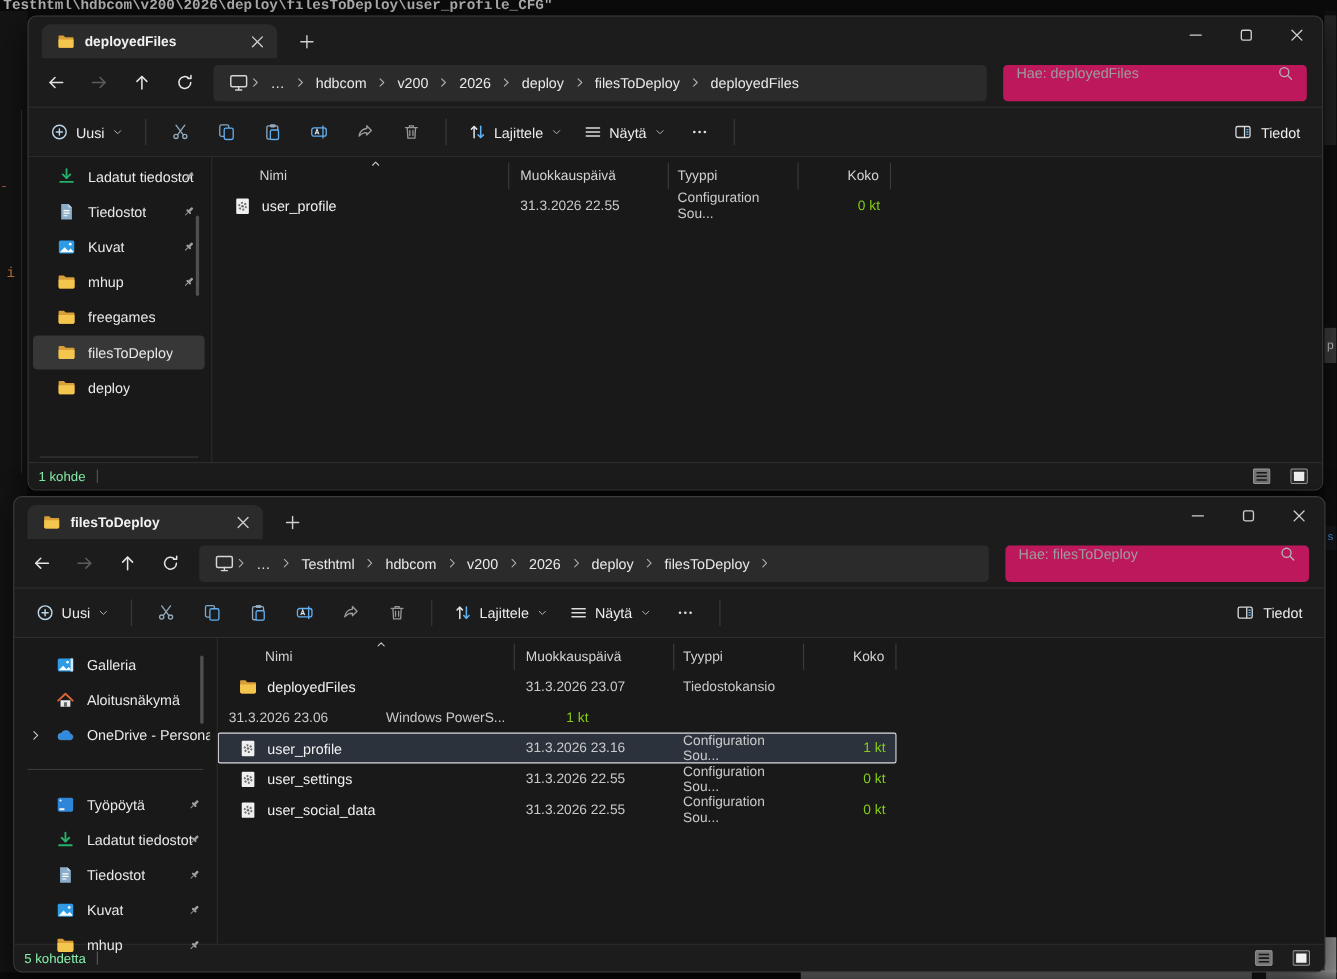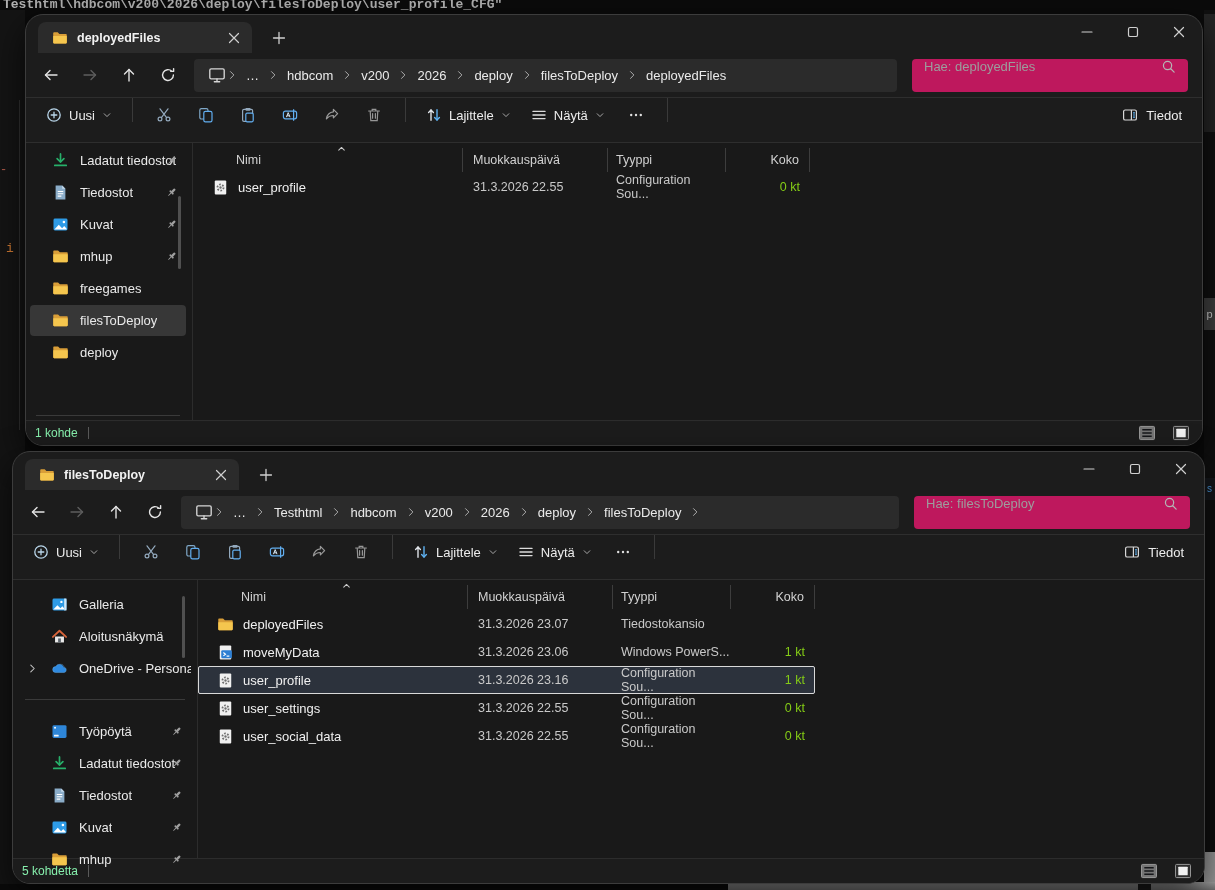--- a/index.html
+++ b/index.html
@@ -14,21 +14,21 @@
 .bg-left .g2{position:absolute;left:6px;top:231px;color:#cc7832;font-family:"Liberation Mono",monospace;font-size:13px}
 .bg-right{position:absolute;right:0;top:10px;width:11px;height:874px;background:#101010;z-index:0}
 .bg-right .b1{position:absolute;top:4px;left:0;width:11px;height:118px;background:#252525}
 .bg-right .b2{position:absolute;top:288px;left:0;width:11px;height:32px;background:#3f3f3f;color:#d0d0d0;font-size:11px;text-align:center;line-height:32px}
 .bg-right .b3{position:absolute;top:468px;left:0;width:11px;height:22px;background:#16181c;color:#4ea0e8;font-size:10px;text-align:center;line-height:22px}
 .bg-right .b4{position:absolute;top:842px;left:0;width:11px;height:32px;background:#9a9a9a}
 .bg-bottom{position:absolute;left:728px;top:882px;width:487px;height:8px;background:linear-gradient(180deg,#a3a3a3,#707070);z-index:0}
 .bg-bottom .notch{position:absolute;left:410px;top:0;width:13px;height:8px;background:#1a1a1a}
 
 
-.window{position:absolute;background:#1c1c1c;border:1px solid #3c3c3c;border-radius:18px;box-shadow:0 12px 34px rgba(0,0,0,.68);display:flex;flex-direction:column;overflow:hidden;z-index:2}
+.window{position:absolute;background:#1c1c1c;border:1px solid #3c3c3c;border-radius:8px;box-shadow:0 12px 34px rgba(0,0,0,.68);display:flex;flex-direction:column;overflow:hidden;z-index:2}
 #win0{left:25px;top:14px;width:1178px;height:432px}
 #win1{left:12px;top:451px;width:1193px;height:433px}
 
 .tabbar{height:38px;display:flex;align-items:flex-end;padding-left:12px;position:relative;flex:none}
 .tab{height:31px;width:214px;background:#2b2b2b;border-radius:8px 8px 0 0;display:flex;align-items:center;gap:9px;padding:0 8px 0 14px}
 .tab-ic{width:16px;height:16px;flex:none;display:flex}
 .tab-title{font-size:12.5px;font-weight:700;color:#f2f2f2;flex:1;white-space:nowrap;overflow:hidden}
 .tab-close{width:20px;height:20px;display:flex;align-items:center;justify-content:center;border-radius:3px}
 .tab-close svg{width:11px;height:11px}
 .newtab{width:30px;height:30px;display:flex;align-items:center;justify-content:center;margin-left:12px}
@@ -42,21 +42,21 @@
 .nav-btn svg{width:16px;height:16px}
 .breadcrumb{flex:1;height:33px;background:#2b2b2b;border-radius:4px;display:flex;align-items:center;padding:0 8px;margin-left:4px;overflow:hidden}
 .crumb{font-size:13px;color:#eaeaea;padding:0 8px;white-space:nowrap}
 .crumb-dev{display:flex;width:18px;height:18px;margin-left:6px;flex:none}
 .crumb-chev{display:flex;width:12px;height:12px;flex:none}
 .searchbox{width:276px;height:33px;background:#be185d;border-radius:4px;display:flex;align-items:flex-start;padding:0 12px;gap:8px;margin-left:10px}
 .searchbox input{flex:1;background:transparent;border:none;outline:none;color:#e8e8e8;font-size:13px;font-family:inherit;min-width:0}
 .searchbox input::placeholder{color:#9d9d9d}
 .search-ic{width:15px;height:15px;flex:none;display:flex}
 
-.toolbar{height:46px;border-top:1px solid #2e2e2e;border-bottom:1px solid #2e2e2e;display:flex;align-items:flex-start;padding:0 14px 0 10px;flex:none}
+.toolbar{height:46px;border-top:1px solid #2e2e2e;border-bottom:1px solid #2e2e2e;display:flex;align-items:center;padding:0 14px 0 10px;flex:none}
 .tb-new,.tb-drop{display:flex;align-items:center;gap:7px;padding:0 10px;height:34px;border-radius:4px}
 .tb-lbl{font-size:13px;color:#ececec;white-space:nowrap}
 .tb-sep{width:1px;height:24px;background:#3a3a3a;margin:0 10px;flex:none}
 .tb-btn{width:42px;height:34px;display:flex;align-items:center;justify-content:center;border-radius:4px;flex:none}
 .tb-btn svg{width:17px;height:17px}
 .ic16{width:16px;height:16px;display:flex;flex:none}
 .chev-sm{width:10px;height:10px;display:flex;flex:none}
 .tb-spacer{flex:1}
 .tb-details{display:flex;align-items:center;gap:8px;padding:0 6px;height:34px}
 
@@ -982,31 +982,20 @@
                   <path d="M1.2 5.9h13.6v6.3c0 .7-.6 1.3-1.3 1.3H2.5c-.7 0-1.3-.6-1.3-1.3z" fill="#f5c64e"></path>
                 </svg>
               </span>
               <span class="fname">deployedFiles</span>
             </div>
             <div class="fc fc1">31.3.2026 23.07</div>
             <div class="fc fc2">Tiedostokansio</div>
             <div class="fc fc3"></div>
           </div>
           <div class="frow">
-            <div class="fc fc0">
-              <span class="fico">
-                <svg viewBox="0 0 16 16" style="width: 100%; height: 100%; display: block;">
-                  <rect x="2.6" y="1.4" width="10.8" height="13.2" rx="1" fill="#f0f0f0"></rect>
-                  <rect x="4" y="5.8" width="10" height="7.6" rx="1.2" fill="#2d7fd3"></rect>
-                  <path d="M6 8l2 1.6L6 11.2" stroke="#fff" stroke-width="1.1" fill="none"></path>
-                  <path d="M9 11.4h2.6" stroke="#fff" stroke-width="1.1"></path>
-                </svg>
-              </span>
-              <span class="fname">moveMyData</span>
-            </div>
             <div class="fc fc1">31.3.2026 23.06</div>
             <div class="fc fc2">Windows PowerS...</div>
             <div class="fc fc3">1 kt</div>
           </div>
           <div class="frow selected">
             <div class="fc fc0">
               <span class="fico">
                 <svg viewBox="0 0 16 16" style="width: 100%; height: 100%; display: block;">
                   <rect x="2.6" y="1.4" width="10.8" height="13.2" rx="1" fill="#f0f0f0"></rect>
                   <circle cx="8" cy="8" r="2.9" fill="none" stroke="#6f6f6f" stroke-width="1.7" stroke-dasharray="1.6 1.4"></circle>

